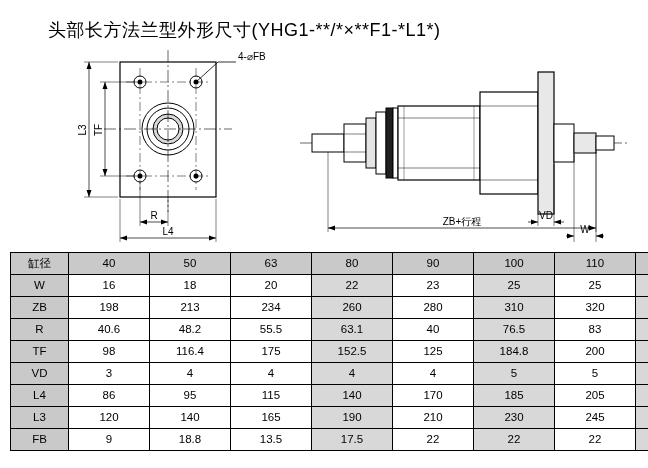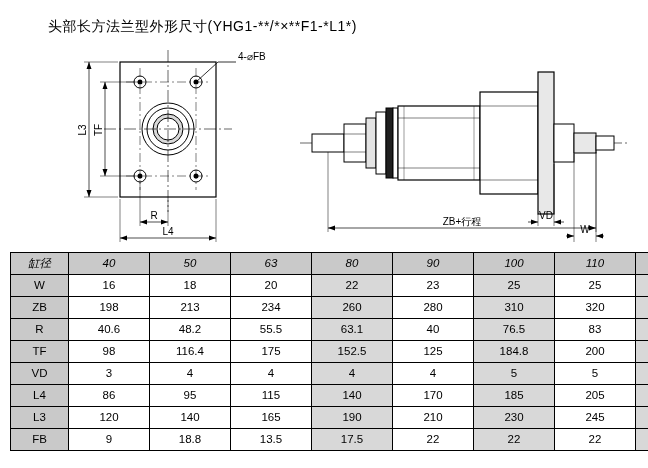--- a/index.html
+++ b/index.html
@@ -17,21 +17,21 @@
   }
   #root {
     position: relative;
     width: 648px;
     height: 468px;
   }
   .title {
     position: absolute;
     left: 48px;
     top: 18px;
-    font-size: 14px;
+    font-size: 18px;
     letter-spacing: 0.5px;
     color: #000;
     white-space: nowrap;
   }
   #drawing {
     position: absolute;
     left: 0;
     top: 30px;
     width: 648px;
     height: 215px;
@@ -53,21 +53,20 @@
     padding: 0;
     line-height: 21px;
     background: #ffffff;
   }
   #spec-table td.rowhead {
     background: #c9c9c9;
     font-weight: normal;
   }
   #spec-table tr.headrow td {
     background: #c9c9c9;
-    font-style: italic;
   }
   #spec-table td.shade {
     background: #d8d8d8;
   }
   #spec-table col.c0 { width: 58px; }
   #spec-table col.cx { width: 81px; }
 </style>
 </head>
 <body>
 

